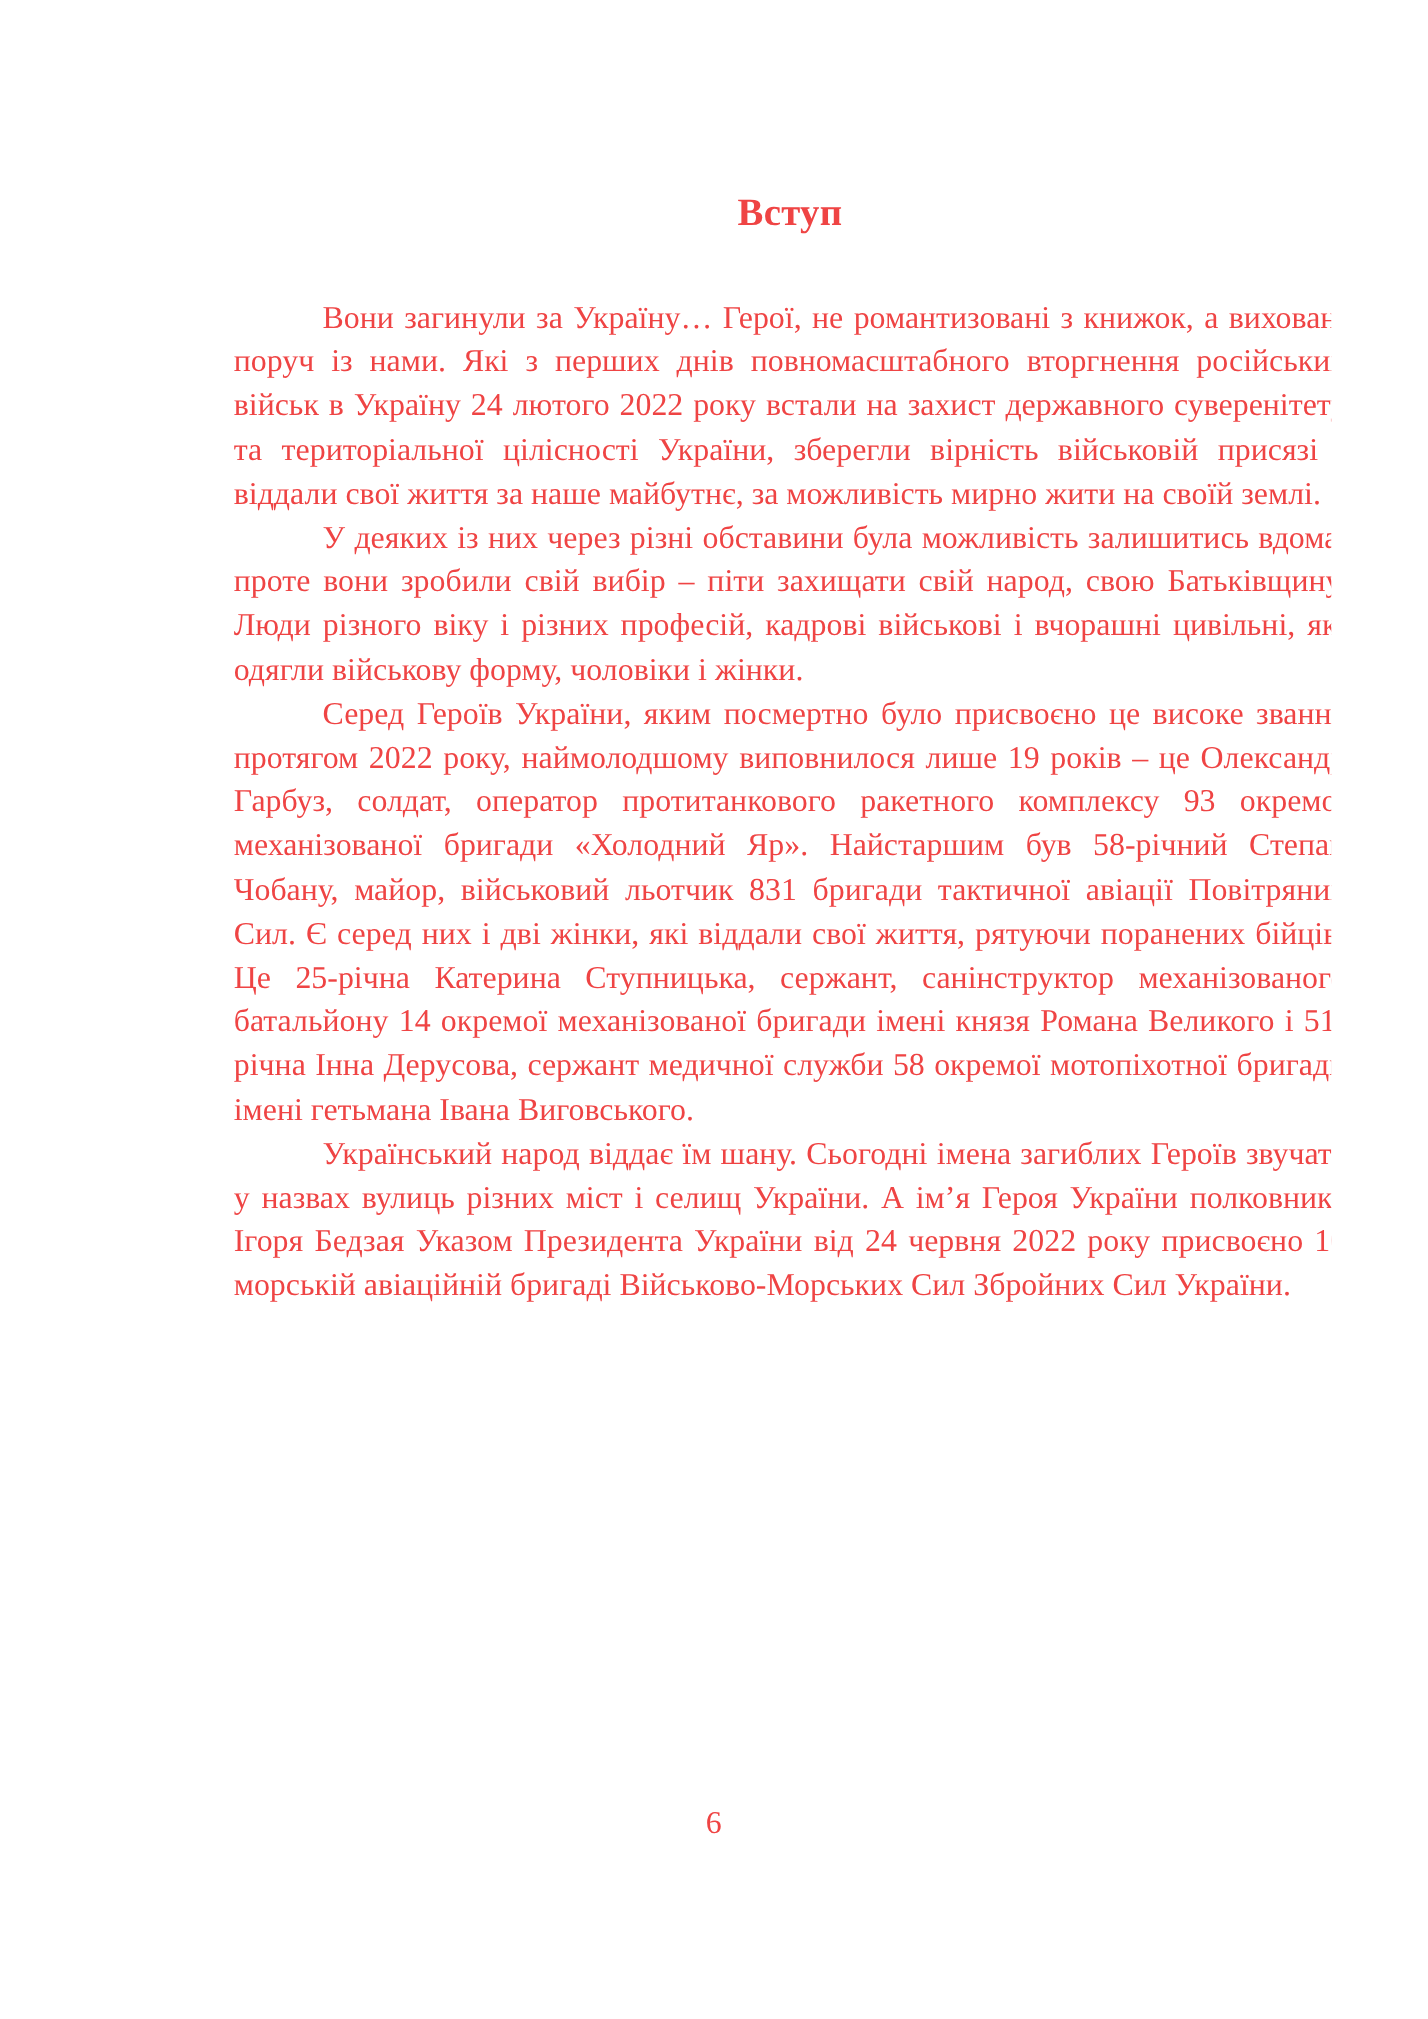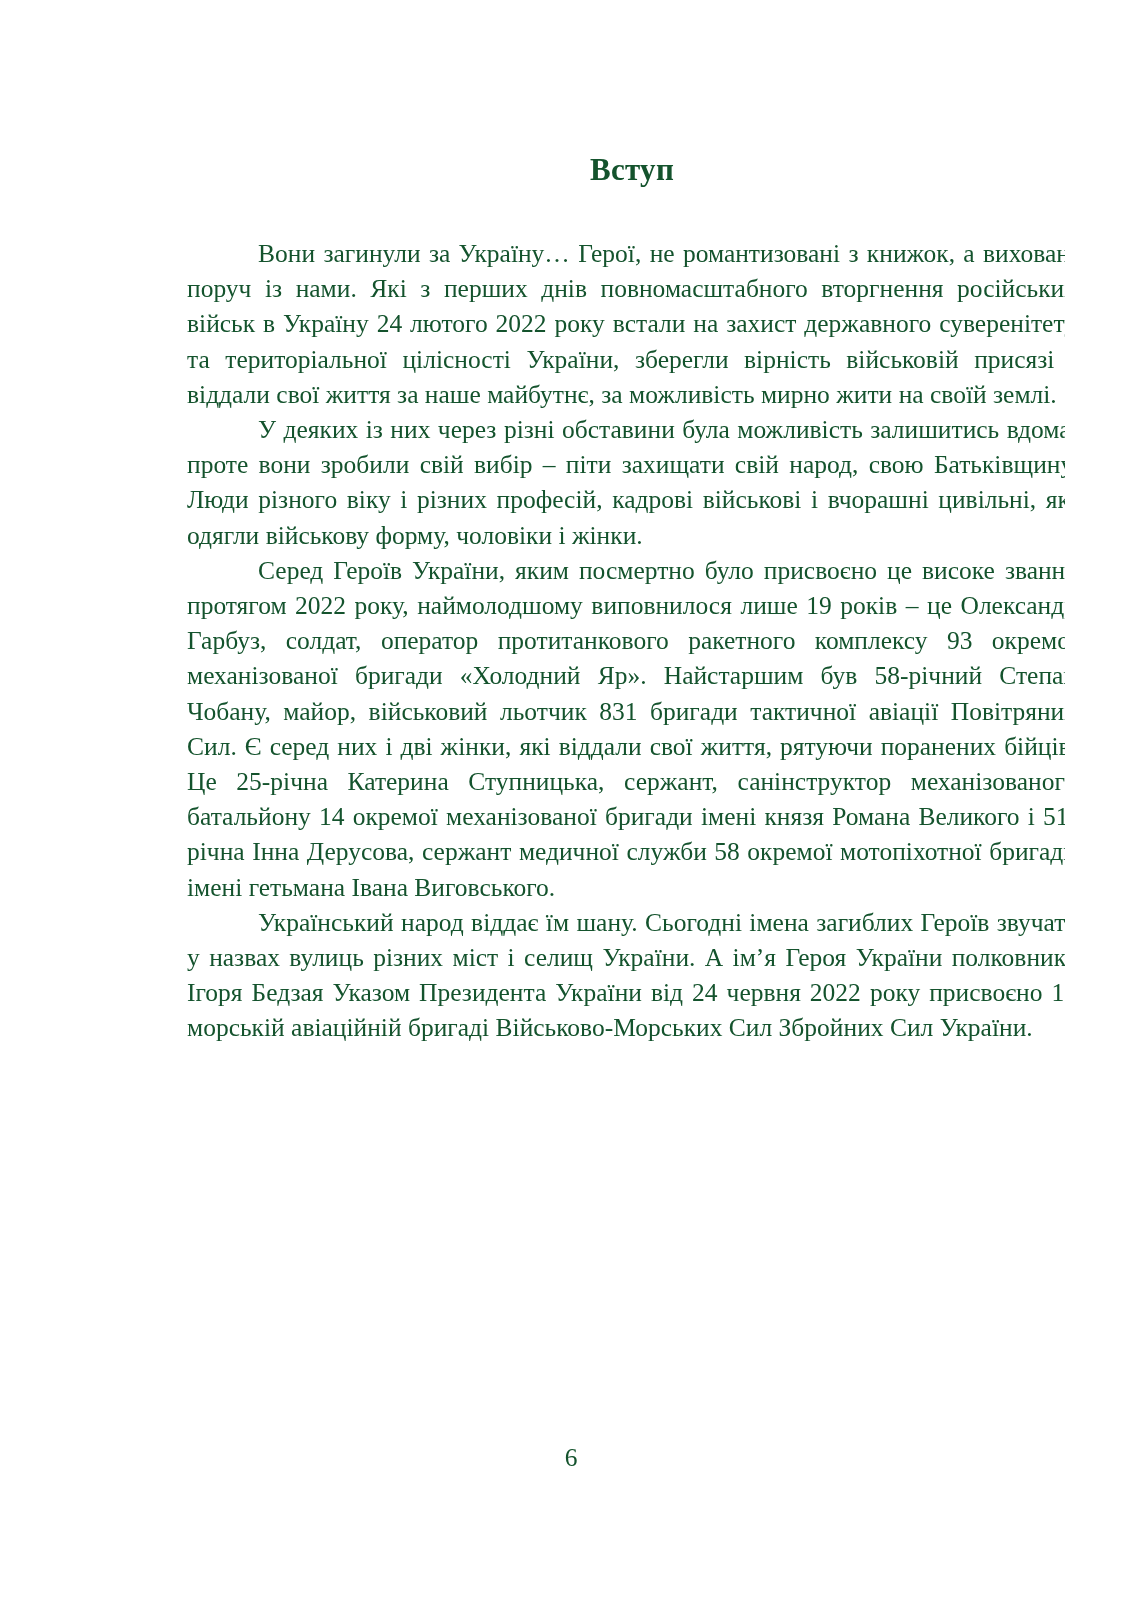--- a/index.html
+++ b/index.html
@@ -11,21 +11,21 @@
 
   .page {
     position: relative;
     width: 988px;
     height: 1615px;
     margin: 0 auto;
     background: #ffffff;
     box-sizing: border-box;
     overflow: hidden;
     font-family: "Liberation Serif", "DejaVu Serif", serif;
-    color: #14532d;
+    color: #ef4444;
     padding-left: 38px;
   }
 
   .content {
     position: absolute;
     left: 110px;
     top: 0;
     width: 890px;
   }
 

